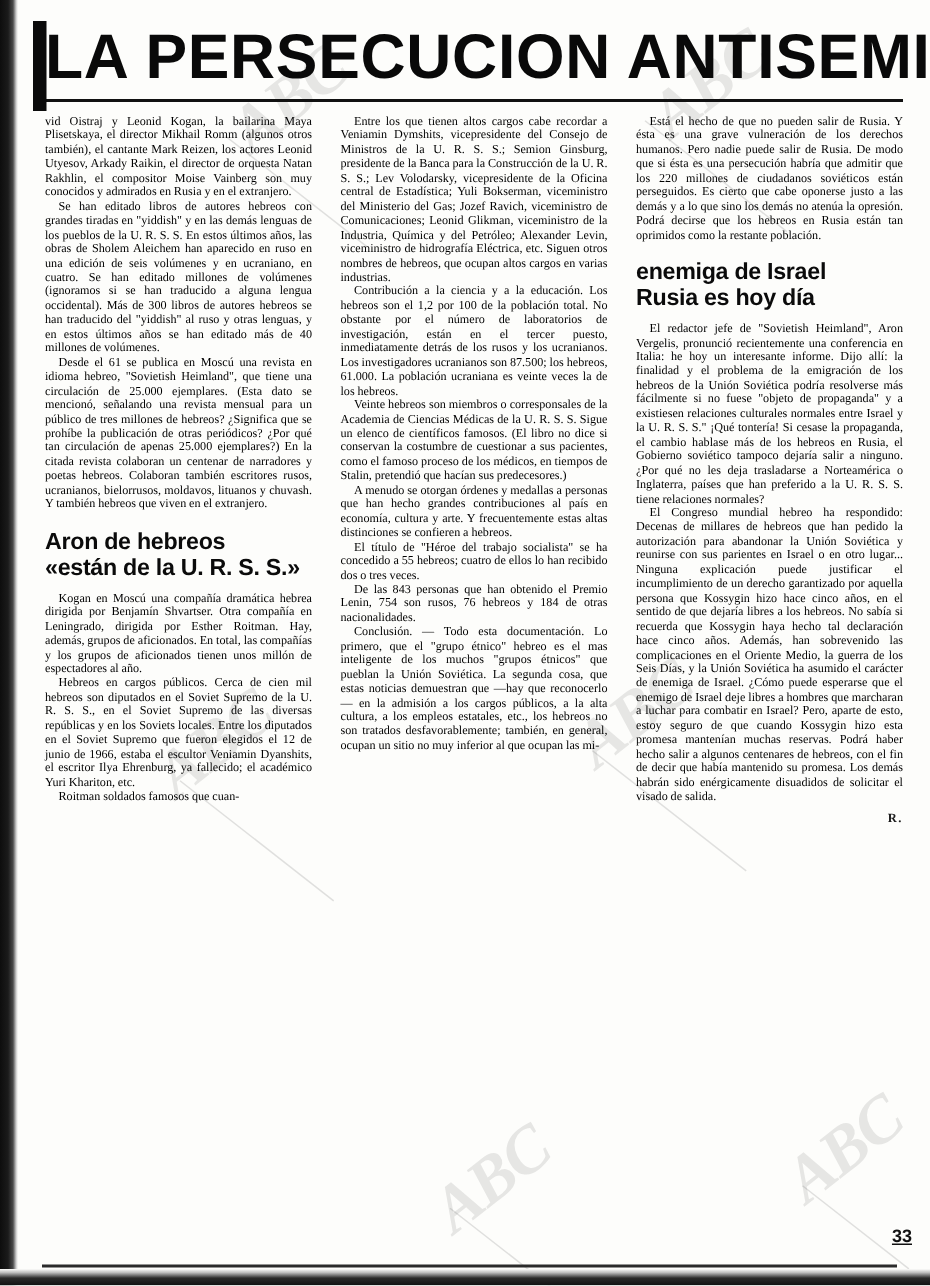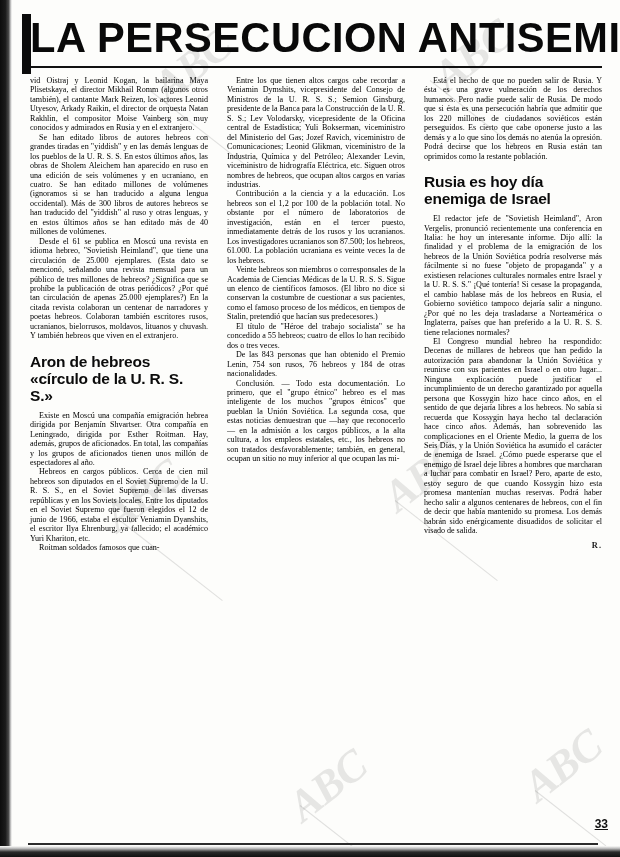--- a/index.html
+++ b/index.html
@@ -189,39 +189,40 @@
     <div class="masthead-rule"></div>
   </div>
 
   <div class="cols" id="cols">
       <div class="col">
         <p class="body run-on">vid Oistraj y Leonid Kogan, la bailarina Maya Plisetskaya, el director Mikhail Romm (algunos otros también), el cantante Mark Reizen, los actores Leonid Utyesov, Arkady Raikin, el director de orquesta Natan Rakhlin, el compositor Moise Vainberg son muy conocidos y admirados en Rusia y en el extranjero.</p>
         <p class="body">Se han editado libros de autores hebreos con grandes tiradas en "yiddish" y en las demás lenguas de los pueblos de la U. R. S. S. En estos últimos años, las obras de Sholem Aleichem han aparecido en ruso en una edición de seis volúmenes y en ucraniano, en cuatro. Se han editado millones de volúmenes (ignoramos si se han traducido a alguna lengua occidental). Más de 300 libros de autores hebreos se han traducido del "yiddish" al ruso y otras lenguas, y en estos últimos años se han editado más de 40 millones de volúmenes.</p>
         <p class="body">Desde el 61 se publica en Moscú una revista en idioma hebreo, "Sovietish Heimland", que tiene una circulación de 25.000 ejemplares. (Esta dato se mencionó, señalando una revista mensual para un público de tres millones de hebreos? ¿Significa que se prohíbe la publicación de otras periódicos? ¿Por qué tan circulación de apenas 25.000 ejemplares?) En la citada revista colaboran un centenar de narradores y poetas hebreos. Colaboran también escritores rusos, ucranianos, bielorrusos, moldavos, lituanos y chuvash. Y también hebreos que viven en el extranjero.</p>
         <h2 class="subhead">
           <span class="ln">Aron de hebreos</span>
-          <span class="ln">«círculo de la U. R. S. S.»</span>
+          <span class="ln">«están de la U. R. S. S.»</span>
         </h2>
-        <p class="body">Existe en Moscú una compañía emigración hebrea dirigida por Benjamín Shvartser. Otra compañía en Leningrado, dirigida por Esther Roitman. Hay, además, grupos de aficionados. En total, las compañías y los grupos de aficionados tienen unos millón de espectadores al año.</p>
+        <p class="body">Kogan en Moscú una compañía dramática hebrea dirigida por Benjamín Shvartser. Otra compañía en Leningrado, dirigida por Esther Roitman. Hay, además, grupos de aficionados. En total, las compañías y los grupos de aficionados tienen unos millón de espectadores al año.</p>
         <p class="body">Hebreos en cargos públicos. Cerca de cien mil hebreos son diputados en el Soviet Supremo de la U. R. S. S., en el Soviet Supremo de las diversas repúblicas y en los Soviets locales. Entre los diputados en el Soviet Supremo que fueron elegidos el 12 de junio de 1966, estaba el escultor Veniamin Dyanshits, el escritor Ilya Ehrenburg, ya fallecido; el académico Yuri Khariton, etc.</p>
         <p class="body">Roitman soldados famosos que cuan-</p>
       </div>
       <div class="col">
         <p class="body">Entre los que tienen altos cargos cabe recordar a Veniamin Dymshits, vicepresidente del Consejo de Ministros de la U. R. S. S.; Semion Ginsburg, presidente de la Banca para la Construcción de la U. R. S. S.; Lev Volodarsky, vicepresidente de la Oficina central de Estadística; Yuli Bokserman, viceministro del Ministerio del Gas; Jozef Ravich, viceministro de Comunicaciones; Leonid Glikman, viceministro de la Industria, Química y del Petróleo; Alexander Levin, viceministro de hidrografía Eléctrica, etc. Siguen otros nombres de hebreos, que ocupan altos cargos en varias industrias.</p>
         <p class="body">Contribución a la ciencia y a la educación. Los hebreos son el 1,2 por 100 de la población total. No obstante por el número de laboratorios de investigación, están en el tercer puesto, inmediatamente detrás de los rusos y los ucranianos. Los investigadores ucranianos son 87.500; los hebreos, 61.000. La población ucraniana es veinte veces la de los hebreos.</p>
         <p class="body">Veinte hebreos son miembros o corresponsales de la Academia de Ciencias Médicas de la U. R. S. S. Sigue un elenco de científicos famosos. (El libro no dice si conservan la costumbre de cuestionar a sus pacientes, como el famoso proceso de los médicos, en tiempos de Stalin, pretendió que hacían sus predecesores.)</p>
+        <p class="body">A menudo se otorgan órdenes y medallas a personas que han hecho grandes contribuciones al país en economía, cultura y arte. Y frecuentemente estas altas distinciones se confieren a hebreos.</p>
         <p class="body">El título de "Héroe del trabajo socialista" se ha concedido a 55 hebreos; cuatro de ellos lo han recibido dos o tres veces.</p>
         <p class="body">De las 843 personas que han obtenido el Premio Lenin, 754 son rusos, 76 hebreos y 184 de otras nacionalidades.</p>
         <p class="body">Conclusión. — Todo esta documentación. Lo primero, que el "grupo étnico" hebreo es el mas inteligente de los muchos "grupos étnicos" que pueblan la Unión Soviética. La segunda cosa, que estas noticias demuestran que —hay que reconocerlo— en la admisión a los cargos públicos, a la alta cultura, a los empleos estatales, etc., los hebreos no son tratados desfavorablemente; también, en general, ocupan un sitio no muy inferior al que ocupan las mi-</p>
       </div>
       <div class="col">
         <p class="body">Está el hecho de que no pueden salir de Rusia. Y ésta es una grave vulneración de los derechos humanos. Pero nadie puede salir de Rusia. De modo que si ésta es una persecución habría que admitir que los 220 millones de ciudadanos soviéticos están perseguidos. Es cierto que cabe oponerse justo a las demás y a lo que sino los demás no atenúa la opresión. Podrá decirse que los hebreos en Rusia están tan oprimidos como la restante población.</p>
         <h2 class="subhead">
+          <span class="ln">enemiga de Israel</span>
           <span class="ln">Rusia es hoy día</span>
-          <span class="ln">enemiga de Israel</span>
         </h2>
         <p class="body">El redactor jefe de "Sovietish Heimland", Aron Vergelis, pronunció recientemente una conferencia en Italia: he hoy un interesante informe. Dijo allí: la finalidad y el problema de la emigración de los hebreos de la Unión Soviética podría resolverse más fácilmente si no fuese "objeto de propaganda" y a existiesen relaciones culturales normales entre Israel y la U. R. S. S." ¡Qué tontería! Si cesase la propaganda, el cambio hablase más de los hebreos en Rusia, el Gobierno soviético tampoco dejaría salir a ninguno. ¿Por qué no les deja trasladarse a Norteamérica o Inglaterra, países que han preferido a la U. R. S. S. tiene relaciones normales?</p>
         <p class="body">El Congreso mundial hebreo ha respondido: Decenas de millares de hebreos que han pedido la autorización para abandonar la Unión Soviética y reunirse con sus parientes en Israel o en otro lugar... Ninguna explicación puede justificar el incumplimiento de un derecho garantizado por aquella persona que Kossygin hizo hace cinco años, en el sentido de que dejaría libres a los hebreos. No sabía si recuerda que Kossygin haya hecho tal declaración hace cinco años. Además, han sobrevenido las complicaciones en el Oriente Medio, la guerra de los Seis Días, y la Unión Soviética ha asumido el carácter de enemiga de Israel. ¿Cómo puede esperarse que el enemigo de Israel deje libres a hombres que marcharan a luchar para combatir en Israel? Pero, aparte de esto, estoy seguro de que cuando Kossygin hizo esta promesa mantenían muchas reservas. Podrá haber hecho salir a algunos centenares de hebreos, con el fin de decir que había mantenido su promesa. Los demás habrán sido enérgicamente disuadidos de solicitar el visado de salida.</p>
         <div class="byline">R.</div>
       </div>
     </div>
 
   <div class="folio">33</div>
 </div>
 

